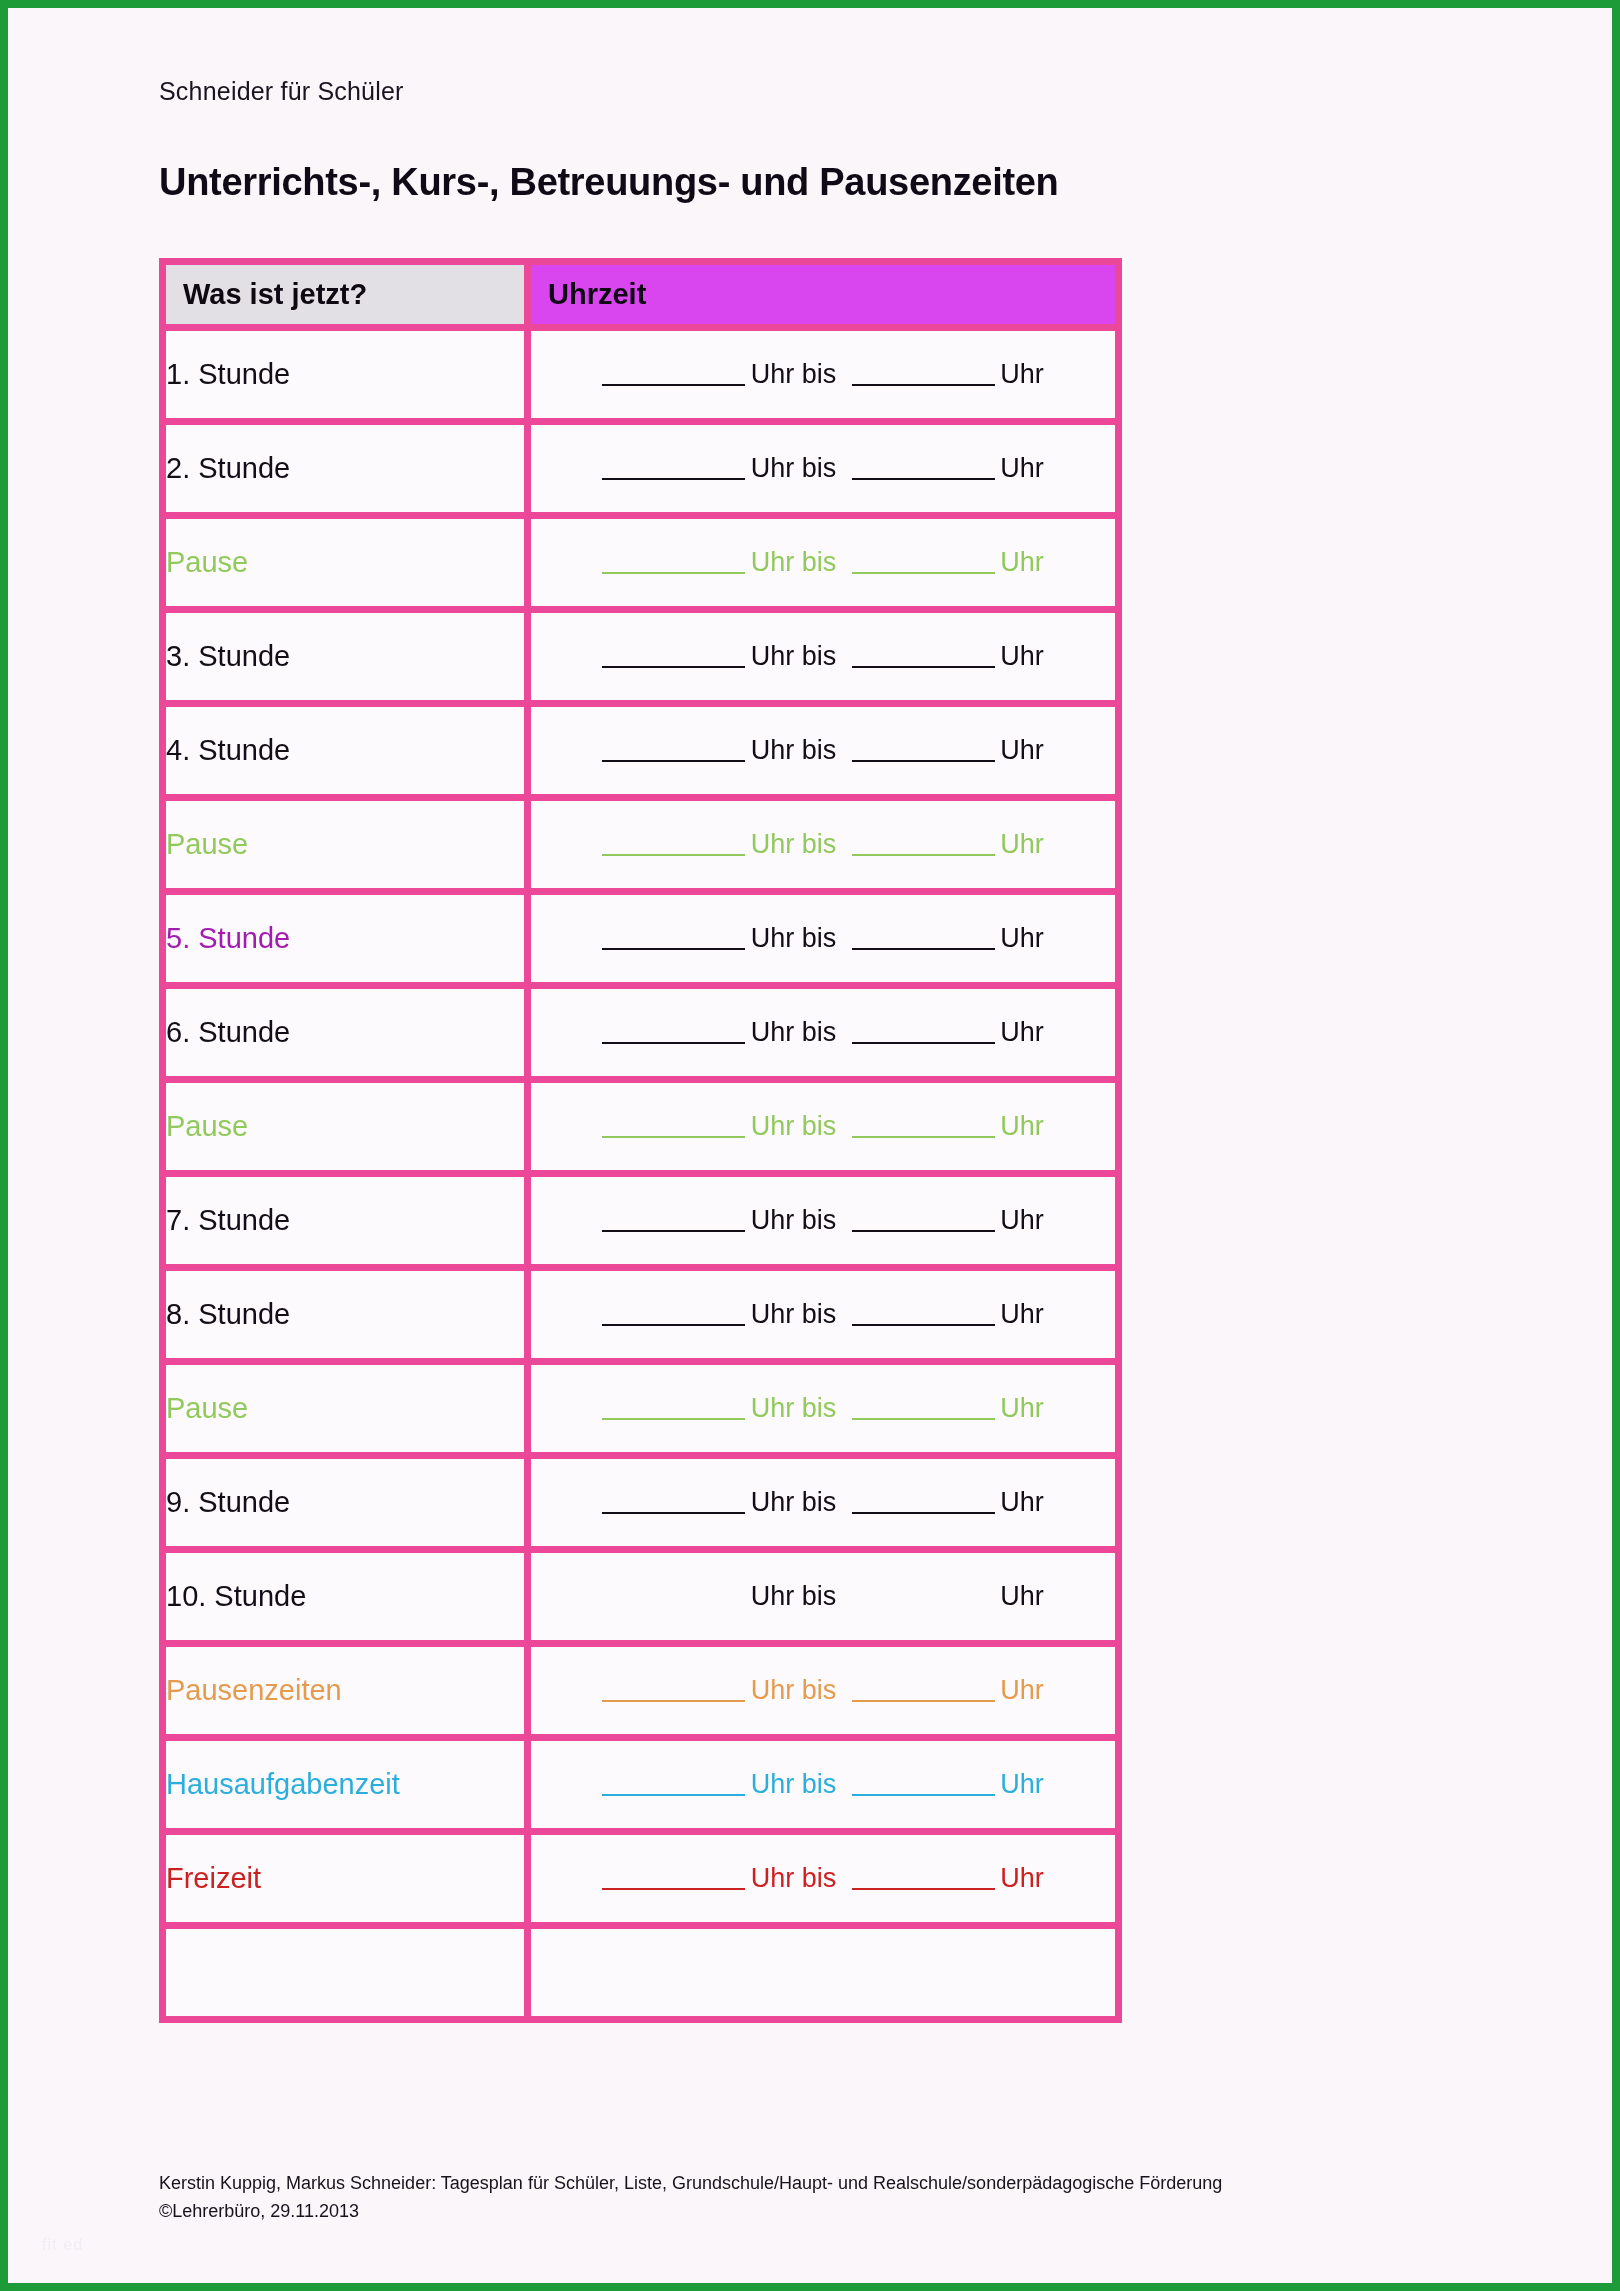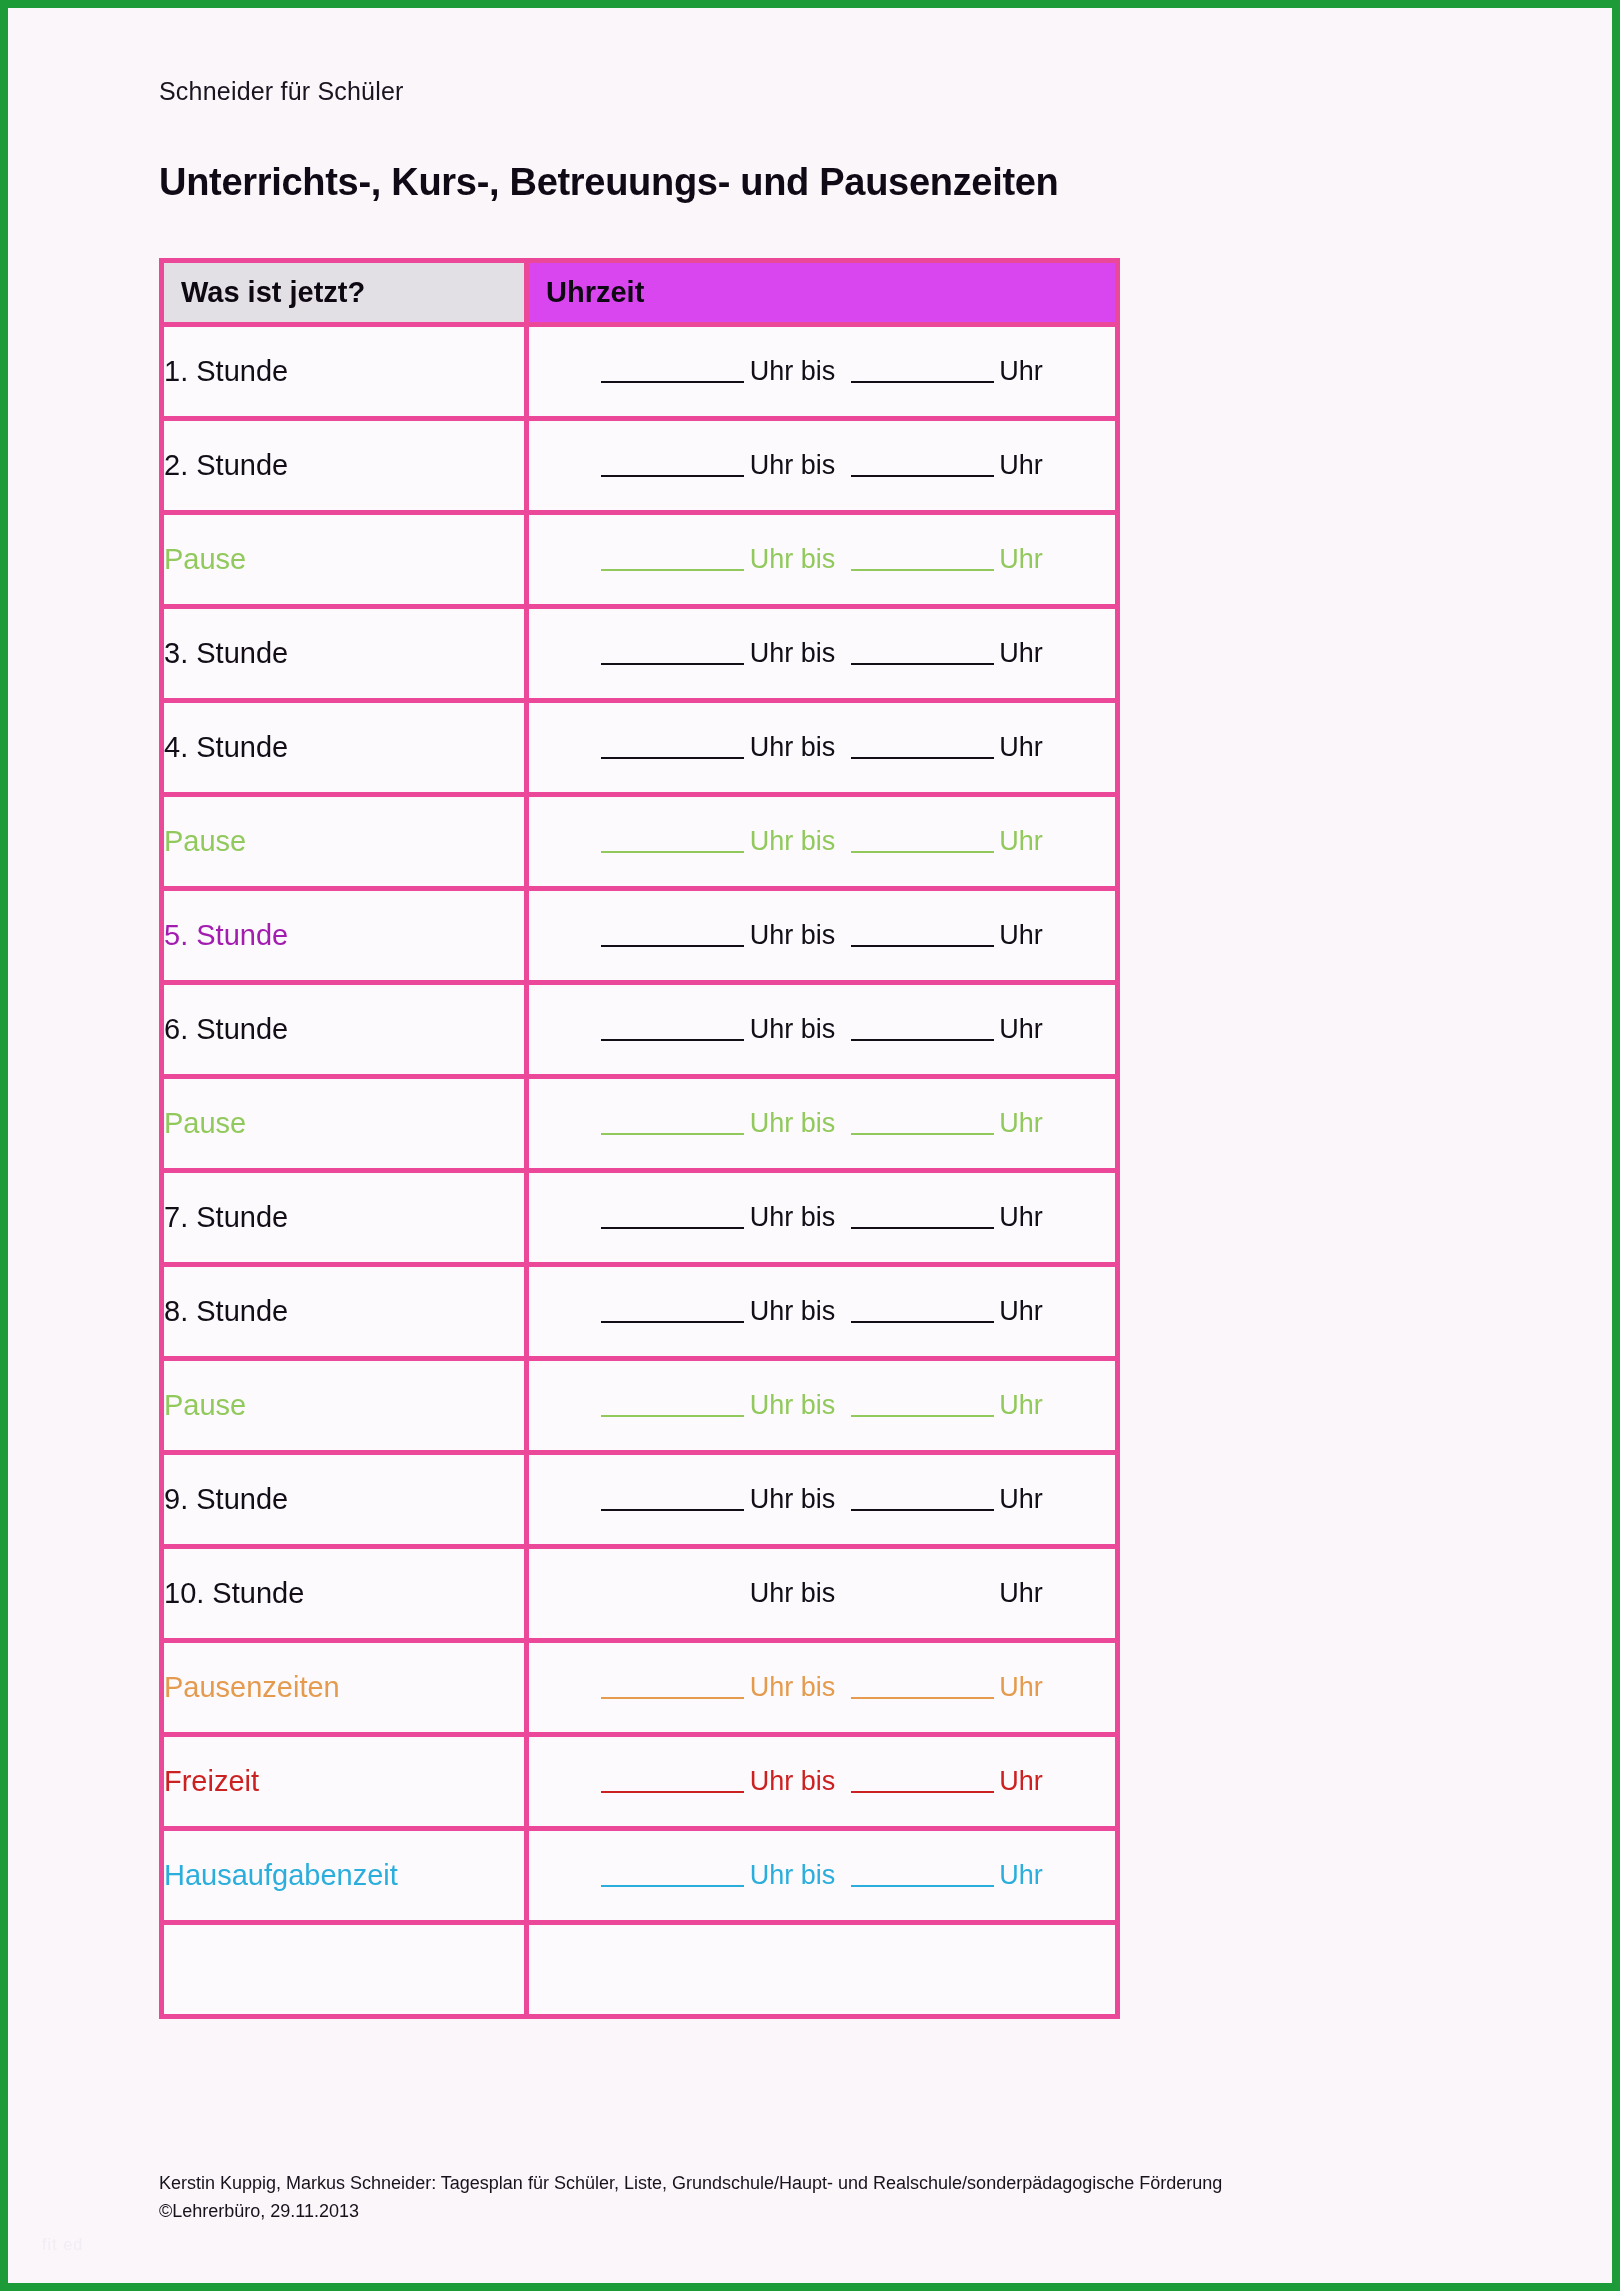--- a/index.html
+++ b/index.html
@@ -63,21 +63,21 @@
   .schedule-table {
     position: absolute;
     left: 151px;
     top: 250px;
     width: 956px;
     border-collapse: collapse;
     table-layout: fixed;
   }
   .schedule-table th,
   .schedule-table td {
-    border: 5px solid #ec4899;
+    border: 7px solid #ec4899;
     padding: 0;
     vertical-align: middle;
     background: #fcfafd;
   }
   .col-label { width: 365px; }
   .col-time  { width: 591px; }
 
   .schedule-table thead th {
     background: #e3e0e5;
     height: 59px;
@@ -224,26 +224,26 @@
           </tr>
           <tr>
             <td class="cell-label" style="color: rgb(18, 13, 23);">10. Stunde</td>
             <td class="cell-time" style="color: rgb(18, 13, 23);"><span class="blank invisible"></span><span>Uhr bis</span><span class="gap"></span><span class="blank invisible"></span><span>Uhr</span></td>
           </tr>
           <tr>
             <td class="cell-label" style="color: rgb(228, 155, 78);">Pausenzeiten</td>
             <td class="cell-time" style="color: rgb(228, 155, 78);"><span class="blank"></span><span>Uhr bis</span><span class="gap"></span><span class="blank"></span><span>Uhr</span></td>
           </tr>
           <tr>
+            <td class="cell-label" style="color: rgb(43, 174, 219);">Hausaufgabenzeit</td>
+            <td class="cell-time" style="color: rgb(43, 174, 219);"><span class="blank"></span><span>Uhr bis</span><span class="gap"></span><span class="blank"></span><span>Uhr</span></td>
+          </tr>
+          <tr>
             <td class="cell-label" style="color: rgb(204, 33, 33);">Freizeit</td>
             <td class="cell-time" style="color: rgb(204, 33, 33);"><span class="blank"></span><span>Uhr bis</span><span class="gap"></span><span class="blank"></span><span>Uhr</span></td>
-          </tr>
-          <tr>
-            <td class="cell-label" style="color: rgb(43, 174, 219);">Hausaufgabenzeit</td>
-            <td class="cell-time" style="color: rgb(43, 174, 219);"><span class="blank"></span><span>Uhr bis</span><span class="gap"></span><span class="blank"></span><span>Uhr</span></td>
           </tr>
           <tr class="empty-row">
             <td class="cell-label" style="color: rgb(18, 13, 23);"></td>
             <td class="cell-time" style="color: rgb(18, 13, 23);"></td>
           </tr>
         </tbody>
     </table>
 
     <div class="footer">
       <div>Kerstin Kuppig, Markus Schneider: Tagesplan für Schüler, Liste, Grundschule/Haupt- und Realschule/sonderpädagogische Förderung</div>

